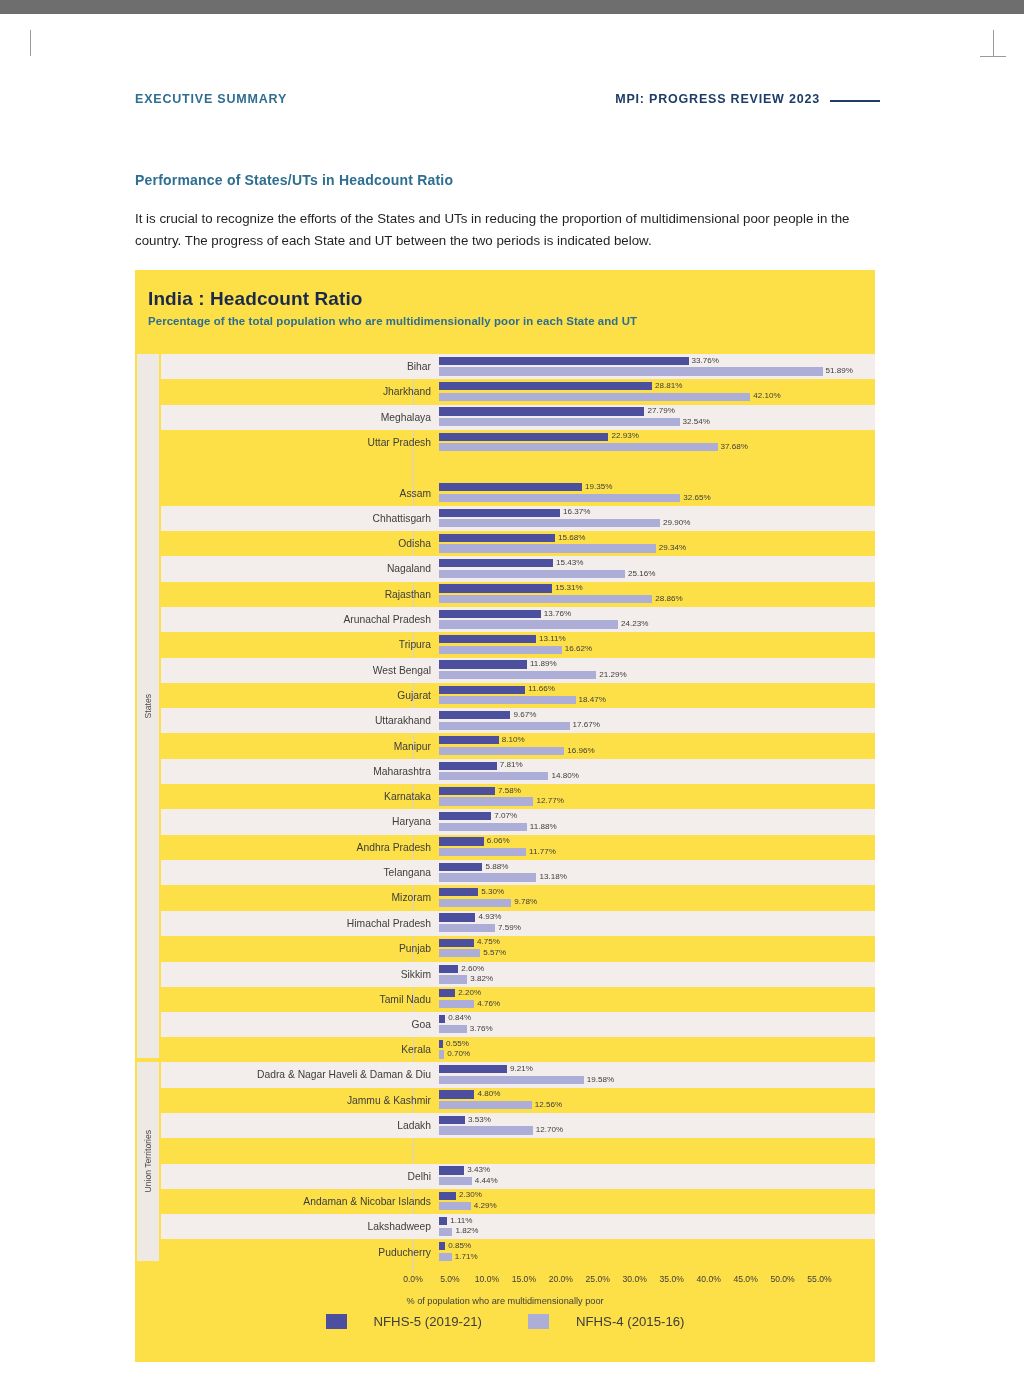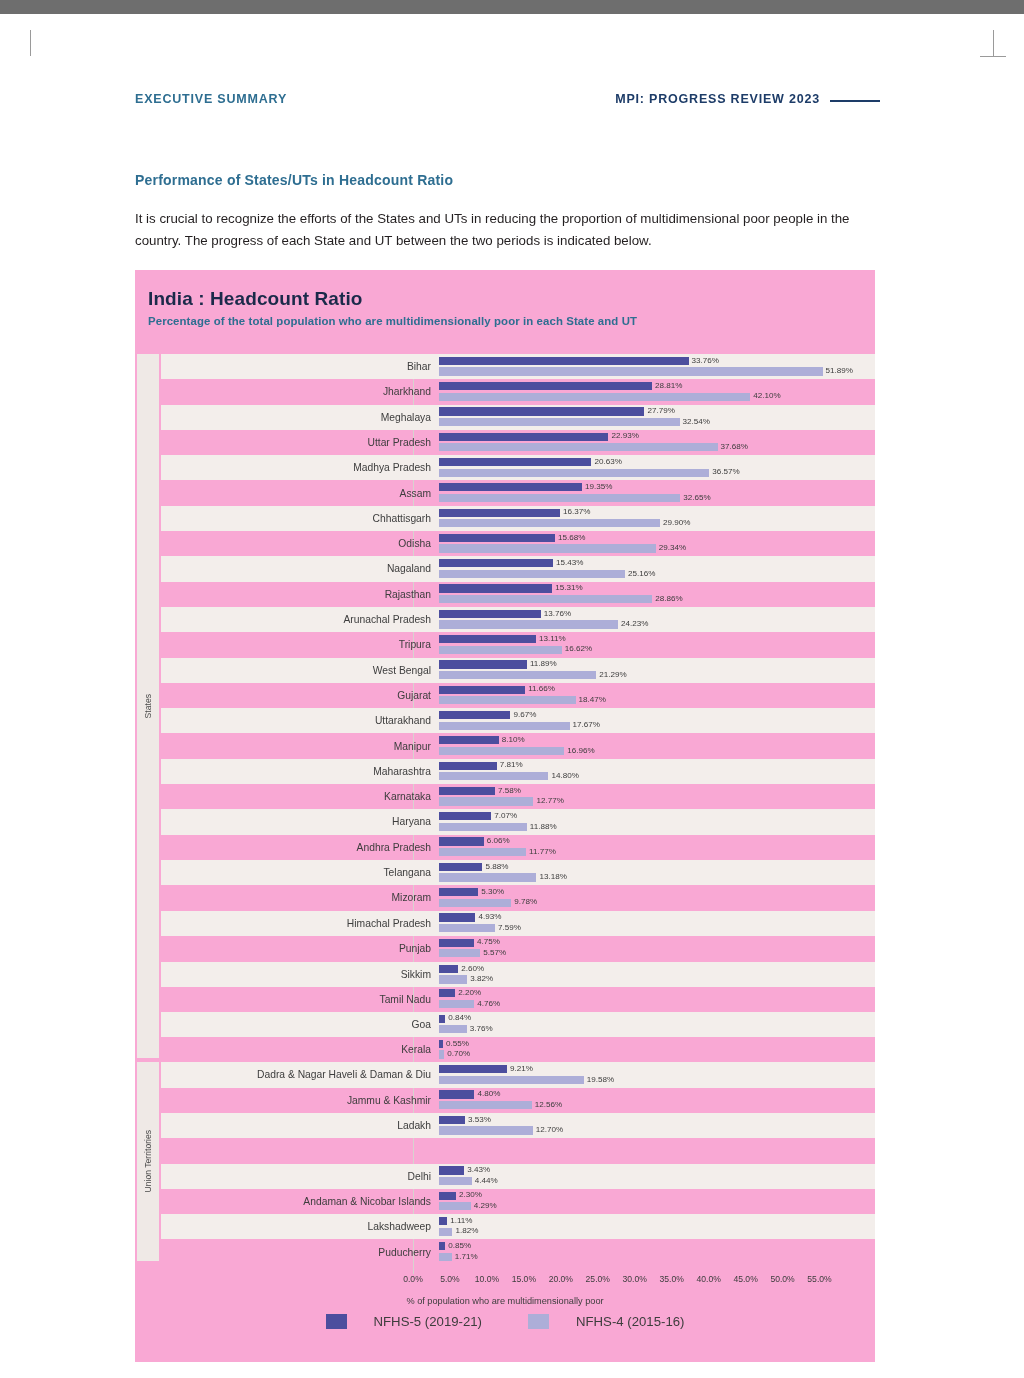--- a/index.html
+++ b/index.html
@@ -89,21 +89,21 @@
     width: 740px;
     font-size: 13.3px;
     line-height: 1.62;
     color: #231f20;
   }
   .chart-card {
     position: absolute;
     top: 256px; left: 135px;
     width: 740px;
     height: 1092px;
-    background: #f9a8d4;
+    background: #fde047;
   }
   .chart-title {
     position: absolute;
     top: 18px; left: 13px;
     font-size: 19px;
     font-weight: bold;
     color: #1b2a4a;
     letter-spacing: 0.1px;
   }
   .chart-subtitle {
@@ -303,29 +303,20 @@
             <div class="bar-val v4" style="left: 243.513px;">32.54%</div>
           </div>
         </div>
         <div class="row" style="top: 75.9px;">
           <div class="row-label">Uttar Pradesh</div>
           <div class="bars">
             <div class="bar b5" style="left: 0px; width: 169.483px; background: rgb(76, 78, 158);"></div>
             <div class="bar-val v5" style="left: 172.483px;">22.93%</div>
             <div class="bar b4" style="left: 0px; width: 278.504px; background: rgb(173, 174, 216);"></div>
             <div class="bar-val v4" style="left: 281.504px;">37.68%</div>
-          </div>
-        </div>
-        <div class="row alt" style="top: 101.2px;">
-          <div class="row-label">Madhya Pradesh</div>
-          <div class="bars">
-            <div class="bar b5" style="left: 0px; width: 152.483px; background: rgb(76, 78, 158);"></div>
-            <div class="bar-val v5" style="left: 155.483px;">20.63%</div>
-            <div class="bar b4" style="left: 0px; width: 270.3px; background: rgb(173, 174, 216);"></div>
-            <div class="bar-val v4" style="left: 273.3px;">36.57%</div>
           </div>
         </div>
         <div class="row" style="top: 126.5px;">
           <div class="row-label">Assam</div>
           <div class="bars">
             <div class="bar b5" style="left: 0px; width: 143.022px; background: rgb(76, 78, 158);"></div>
             <div class="bar-val v5" style="left: 146.022px;">19.35%</div>
             <div class="bar b4" style="left: 0px; width: 241.326px; background: rgb(173, 174, 216);"></div>
             <div class="bar-val v4" style="left: 244.326px;">32.65%</div>
           </div>

